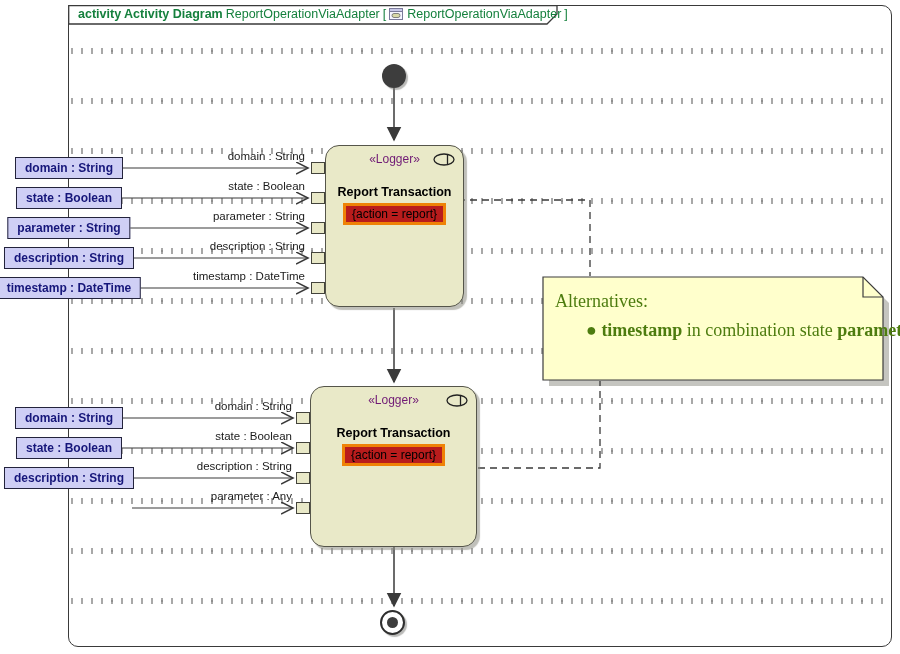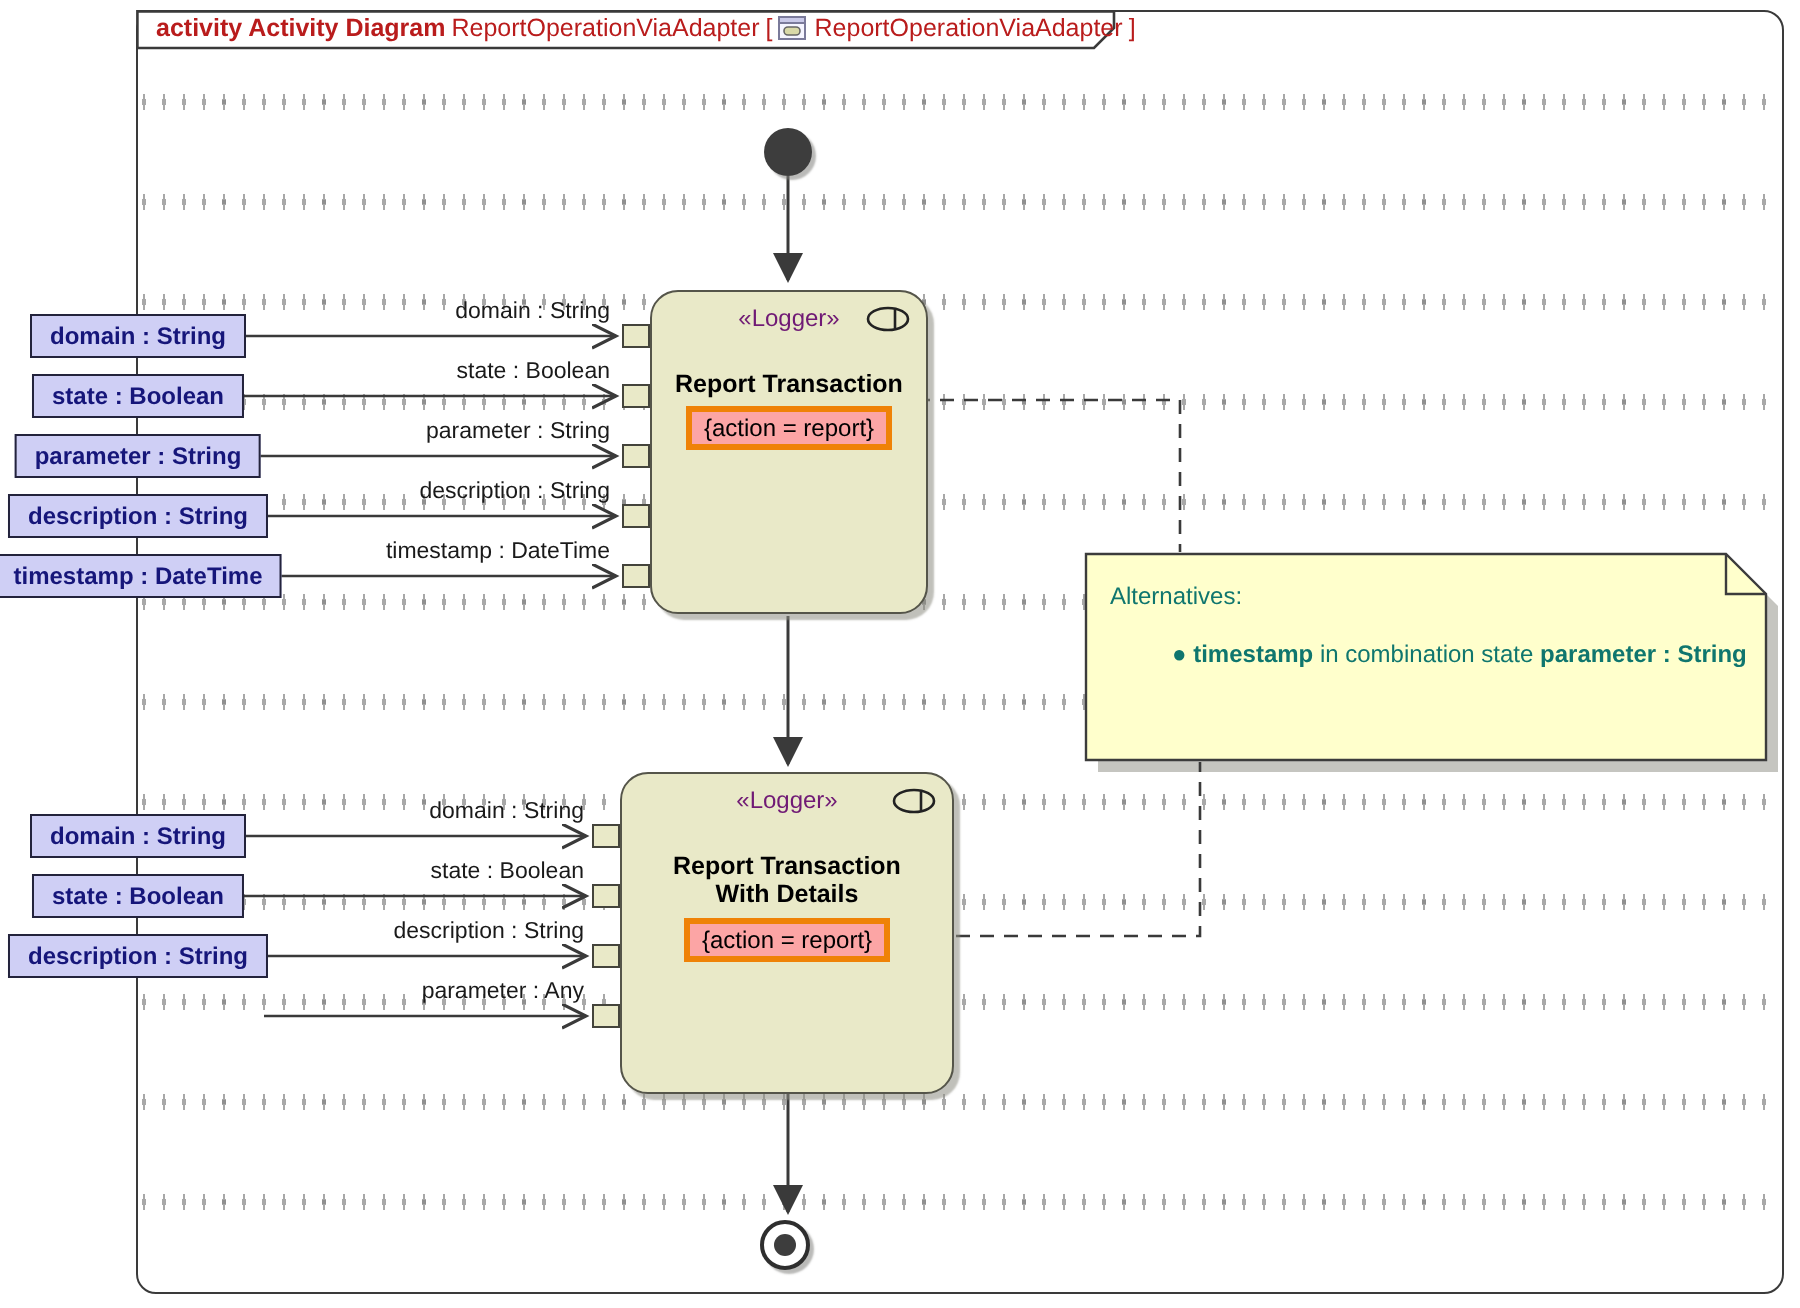--- a/index.html
+++ b/index.html
@@ -14,21 +14,21 @@
       radial-gradient(#8f8f8f 1.1px, transparent 1.1px),
       radial-gradient(#a8a8a8 0.8px, transparent 0.8px),
       radial-gradient(#a8a8a8 0.8px, transparent 0.8px);
     background-size: 50px 50px, 10px 50px, 50px 10px;
     background-position: 18px 20px, 8px 20px, 18px 10px;
   }
 
   svg.overlay { position:absolute; left:0; top:0; pointer-events:none; }
 
   #tab-text {
-    position:absolute; left:78px; top:7px; font-size:12.5px; color:#b91c1c;
+    position:absolute; left:78px; top:7px; font-size:12.5px; color:#15803d;
     white-space:nowrap; display:flex; align-items:center; gap:3px;
   }
   #tab-text .b { font-weight:bold; }
   #tab-text svg { display:inline-block; vertical-align:middle; }
 
   .initial-node {
     position:absolute; left:382px; top:64px; width:24px; height:24px;
     background:#3d3d3d; border-radius:50%;
     box-shadow:2px 2px 1px rgba(130,130,125,0.55);
   }
@@ -44,21 +44,21 @@
     position:absolute; background:#e9e9c8; border:1.5px solid #55554a;
     border-radius:14px; box-shadow:3px 3px 1px rgba(140,140,130,0.55);
     text-align:center; padding-top:6px;
   }
   #action-1 { left:325px; top:145px; width:139px; height:162px; }
   #action-2 { left:310px; top:386px; width:167px; height:161px; }
   .action .stereotype { color:#701a75; font-size:12px; }
   .action .aname { color:#000; font-size:12.5px; font-weight:bold; line-height:1.15; margin-top:19px; }
   .action .constraint {
     display:inline-block; margin-top:4px; border:3.5px solid #ef8207;
-    padding:1px 6px; font-size:12px; color:#000; background:#fca5a5;
+    padding:1px 6px; font-size:12px; color:#000; background:#b91c1c;
   }
   .action .behavior-icon { position:absolute; right:7px; top:7px; }
 
   .pin {
     position:absolute; width:14px; height:12px;
     background:#e9e9c8; border:1px solid #44443c;
   }
 
   .pnode {
     position:absolute; left:69px; transform:translateX(-50%);
@@ -67,21 +67,21 @@
     padding:2.5px 9px 3.5px 9px;
   }
 
   .elabel {
     position:absolute; font-size:11.5px; color:#1a1a1a; white-space:nowrap;
     text-align:right;
   }
   .elabel.t { right:595px; }
   .elabel.bt { right:608px; }
 
-  .note-text { position:absolute; font-size:12px; color:#0f766e; white-space:nowrap; }
+  .note-text { position:absolute; font-size:18px; color:#4d7c0f; white-space:nowrap;font-family:Liberation Serif, serif; }
   .note-text .b { font-weight:bold; }
 </style>
 </head>
 <body>
 
 <div id="stage">
 
   <div id="frame"></div>
 
   <svg class="overlay" width="900" height="654" viewBox="0 0 900 654">
@@ -145,21 +145,20 @@
     <svg class="behavior-icon" width="23" height="13" viewBox="0 0 23 13">
       <ellipse cx="11" cy="6.5" rx="10" ry="5.5" fill="none" stroke="#222" stroke-width="1.3"></ellipse>
       <line x1="14.5" y1="1.6" x2="14.5" y2="11.4" stroke="#222" stroke-width="1.3"></line>
     </svg>
   </div>
 
   <div class="action" id="action-2">
     <div class="stereotype">«Logger»</div>
     <div class="aname">
       <div>Report Transaction</div>
-      <div>With Details</div>
     </div>
     <div class="constraint">{action = report}</div>
     <svg class="behavior-icon" width="23" height="13" viewBox="0 0 23 13">
       <ellipse cx="11" cy="6.5" rx="10" ry="5.5" fill="none" stroke="#222" stroke-width="1.3"></ellipse>
       <line x1="14.5" y1="1.6" x2="14.5" y2="11.4" stroke="#222" stroke-width="1.3"></line>
     </svg>
   </div>
 
   <div class="pin" style="left:311px; top:162px;"></div>
   <div class="pin" style="left:311px; top:192px;"></div>

